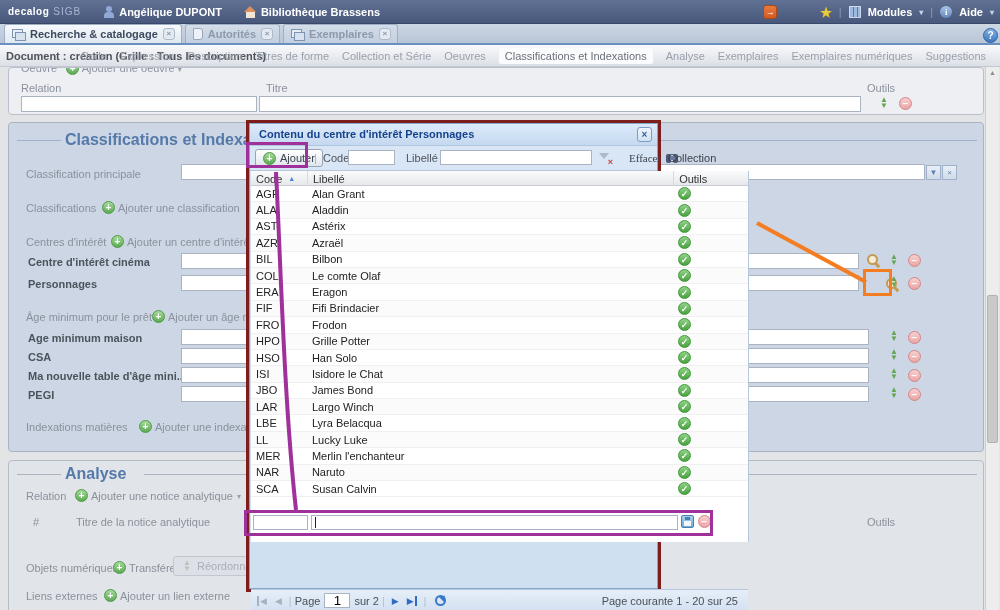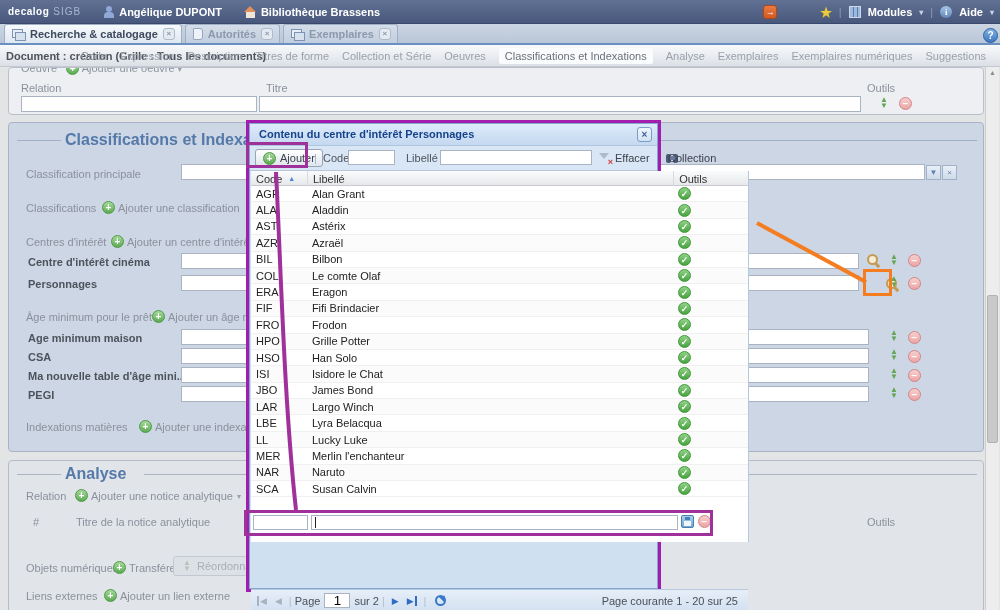--- a/index.html
+++ b/index.html
@@ -79,21 +79,21 @@
   #panel-classif{left:8px;top:122px;width:976px;height:330px;background:#ccd6e4;border:1px solid #a8b3c5;}
   #panel-analyse{left:8px;top:460px;width:976px;height:160px;background:#e1e4e9;border:1px solid #b4bcc8;}
   .sect-title{font-size:16px;font-weight:bold;color:#5579a8;}
 
   
   #scrollbar{position:absolute;left:985px;top:67px;width:14px;height:543px;background:#ededed;border-left:1px solid #cfcfcf;}
   #scroll-up{position:absolute;left:3px;top:2px;font-size:7px;color:#8d8d8d;}
   #scroll-thumb{position:absolute;left:1px;top:228px;width:11px;height:148px;background:#c9c9c9;border:1px solid #b2b2b2;border-radius:2px;}
 
   
-  #modal-frame{position:absolute;left:246px;top:120px;width:415px;height:472px;border:3px solid #a21caf;z-index:30;}
+  #modal-frame{position:absolute;left:246px;top:120px;width:415px;height:472px;border:3px solid #7f1d1d;z-index:30;}
   #modal-window{position:absolute;inset:0;background:#cfe0f1;border:1px solid #86a7cc;}
   #modal-header{position:absolute;left:0;top:0;right:0;height:22px;background:linear-gradient(#ddebfb,#c4d8ef);border-bottom:1px solid #b0c6de;}
   #modal-title{position:absolute;left:9px;top:4px;font-weight:bold;color:#15428b;}
   #modal-close{position:absolute;right:5px;top:3px;width:15px;height:15px;background:linear-gradient(#eef4fb,#d2e2f2);border:1px solid #7a9cc8;border-radius:3px;color:#39629c;font-weight:bold;font-size:10px;line-height:13px;text-align:center;}
   #modal-close::before{content:'×';}
   #modal-toolbar{position:absolute;left:0;top:22px;right:0;height:25px;background:#d8e6f5;border-bottom:1px solid #b5c8de;}
   .btn{display:inline-flex;align-items:center;gap:4px;background:linear-gradient(#ffffff,#dfe5ec);border:1px solid #98a4b6;border-radius:3px;color:#3c424c;padding:0 7px;height:18px;}
   #btn-ajouter{position:absolute;left:5px;top:3px;}
   .tb-sep2{position:absolute;color:#9fb2ca;top:6px;}
   #modal-tablewrap{position:absolute;left:1px;top:47px;width:498px;height:371px;background:#fff;border-right:1px solid #b5c8de;}
@@ -326,21 +326,21 @@
         <span class="btn" id="btn-ajouter">
           <span class="gplus"></span>
           <span>Ajouter</span>
         </span>
         <span class="tb-sep2" style="left:64px;">|</span>
         <span class="abs lab" style="left:73px;top:6px;color:#4d535c;">Code</span>
         <input class="abs inp" style="left: 98px; top: 4px; width: 47px; height: 15px;">
         <span class="abs lab" style="left:156px;top:6px;color:#4d535c;">Libellé</span>
         <input class="abs inp" style="left: 190px; top: 4px; width: 152px; height: 15px;">
         <span class="abs erase" style="left:349px;top:6px;"></span>
-        <span class="abs" style="left:365px;top:6px;color:#3c424c;">Effacer</span>
+        <span class="abs" style="left:379px;top:6px;color:#3c424c;font-family:Liberation Serif, serif;">Effacer</span>
         <span class="abs bino" style="left:401px;top:5px;"></span>
         <span class="abs" style="left:418px;top:6px;color:#3c424c;">Collection</span>
       </div>
       <div id="modal-tablewrap">
         <div id="modal-thead">
           <span class="thc col-code">
             <span>Code</span>
             <span class="sort-asc">▲</span>
           </span>
           <span class="thc col-lib">

